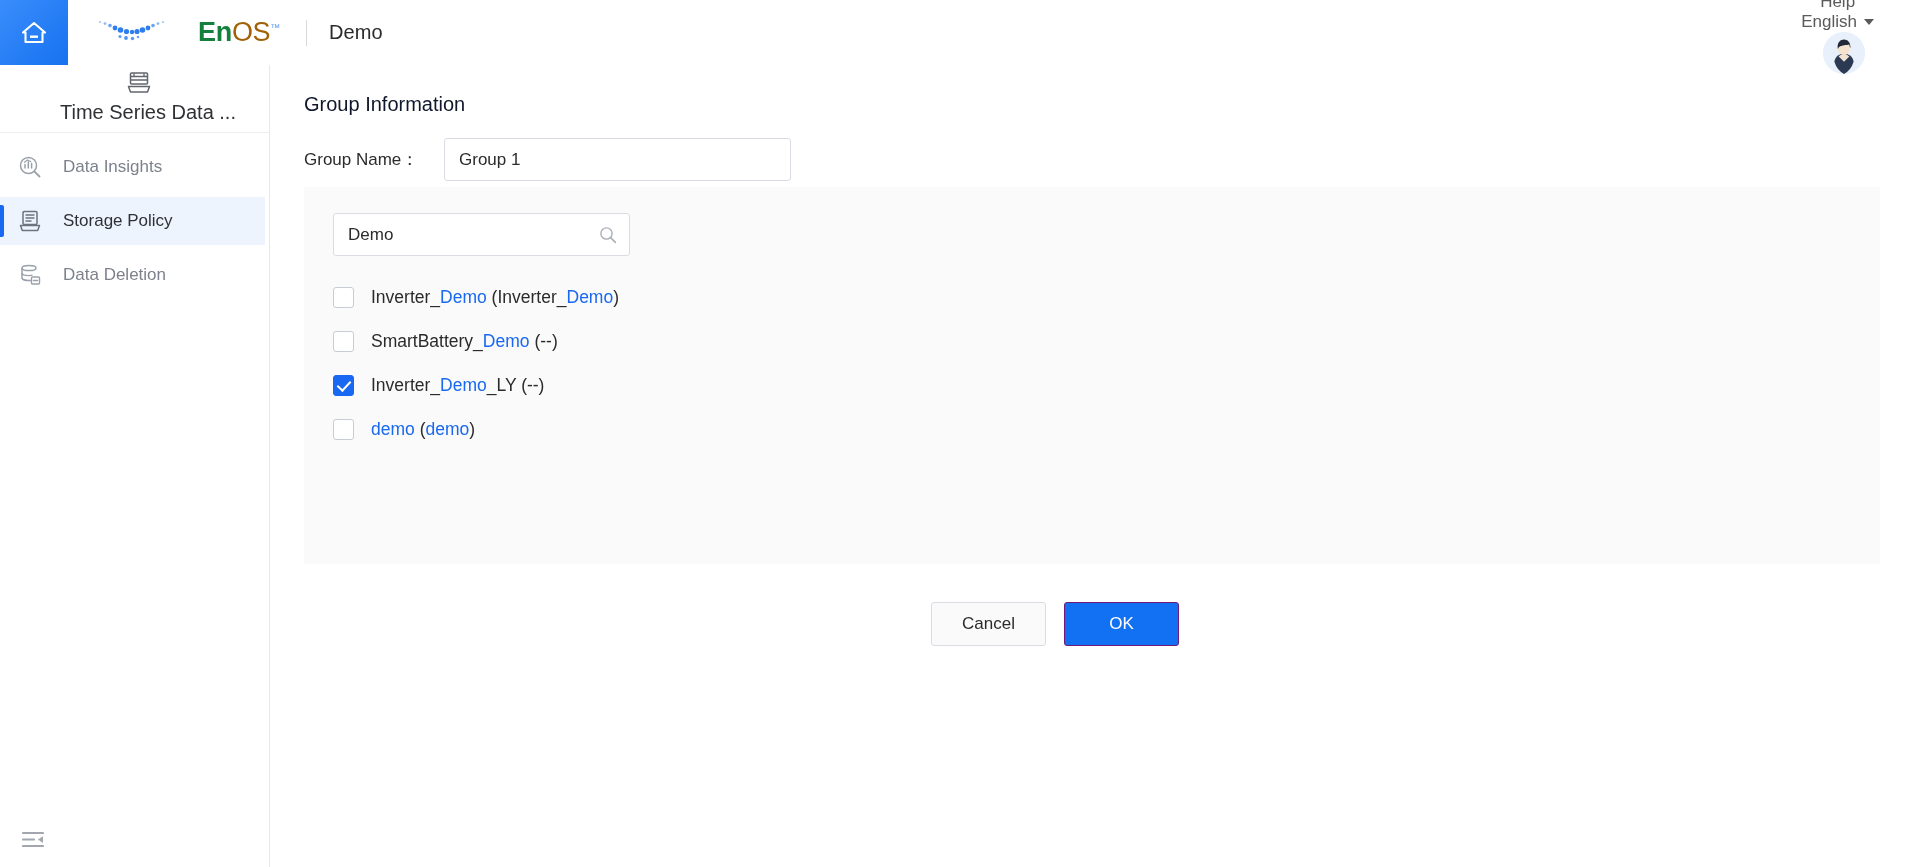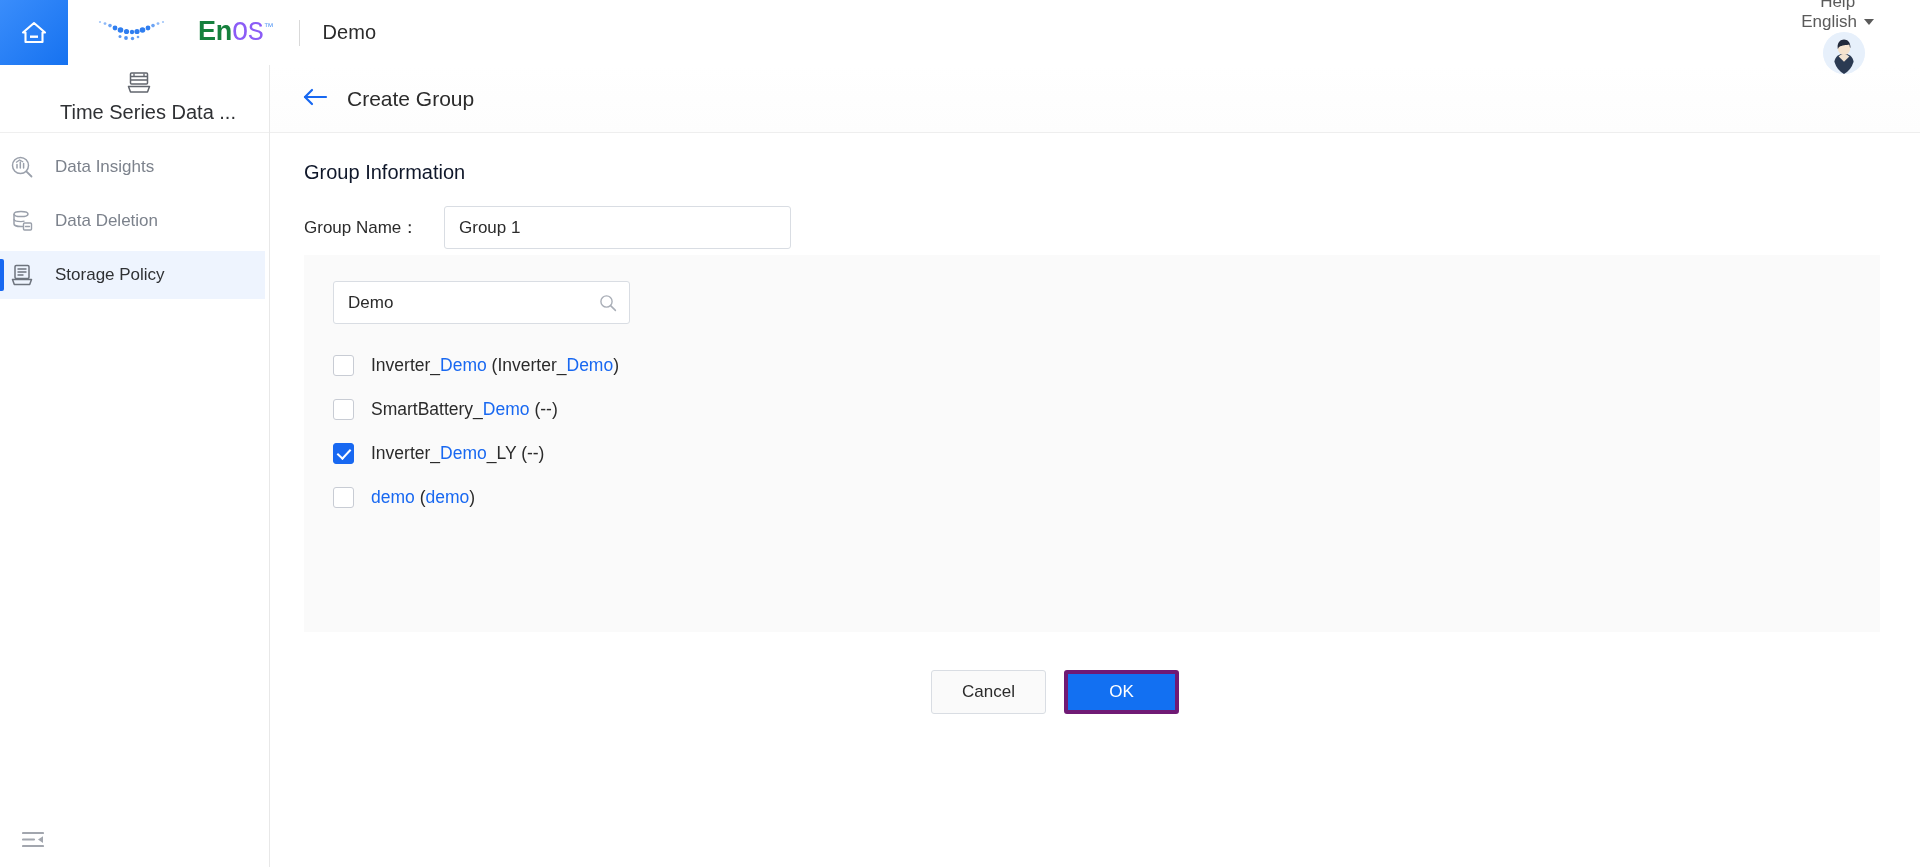--- a/index.html
+++ b/index.html
@@ -36,21 +36,21 @@
     cursor: pointer;
   }
   .brand-swoosh { display:block; margin-right: 6px; }
   .brand-text {
     font-size: 27px; font-weight: bold;
     letter-spacing: -0.3px;
     line-height: 1;
     position: relative;
   }
   .brand-en { color: #15803d; margin-left: 24px; }
-  .brand-os { color: #8b5cf6; font-weight: 400; font-family: Liberation Mono, monospace; }
+  .brand-os { color: #a16207; font-weight: 400; }
   .brand-tm {
     font-size: 10px; color: #5b9bf5; vertical-align: super;
     font-weight: 400;
   }
 
   .brand-divider {
     width: 1px; height: 26px;
     background: #d9d9d9;
     margin: 0 22px 0 26px;
   }
@@ -111,21 +111,21 @@
   .sidebar-title-text {
     font-size: 20px; color: #2f3134;
     margin-left: 9px;
     white-space: nowrap; overflow: hidden;
   }
   .nav-list { padding-top: 10px; }
   .nav-item {
     position: relative;
     height: 48px;
     display: flex; align-items: center;
-    padding-left: 10px;
+    padding-left: 18px;
     cursor: pointer;
     margin: 0 4px 6px 0;
   }
   .nav-item .si { width: 36px; flex: 0 0 36px; display:flex; align-items:center; }
   .nav-item-label {
     font-size: 17px; color: #7c828c;
     margin-left: 9px;
     white-space: nowrap;
   }
   .nav-item.active { background: #eef4fe; }
@@ -244,21 +244,21 @@
     border-radius: 3px;
     font-size: 17px;
     font-family: "Liberation Sans", sans-serif;
     cursor: pointer;
     padding: 0 24px;
   }
   .btn-cancel {
     background: #fafafa; border: 1px solid #d9dde3; color: #2b2b2b;
   }
   .btn-ok {
-    background: #1270f2; border: 4px solid #701a75; color: #ffffff;
+    background: #1270f2; border: 1px solid #701a75; color: #ffffff;
   }
 </style>
 </head>
 <body>
 
 <div class="topbar">
 
   <div class="home-tile">
     <span>
       <svg width="28" height="25" viewBox="0 0 28 25">
@@ -341,68 +341,57 @@
         <svg width="24" height="24" viewBox="0 0 24 24">
           <circle cx="10.5" cy="10.5" r="8" fill="none" stroke="#9aa0ab" stroke-width="1.5"></circle>
           <path d="M16.3 16.3l5.2 5.2" stroke="#9aa0ab" stroke-width="1.8" stroke-linecap="round"></path>
           <path d="M7 13V9.5M10.3 13V7M13.6 13v-4.6" stroke="#9aa0ab" stroke-width="1.5" stroke-linecap="round"></path>
           <path d="M6 7.6l3.6-2.6 3.6 2" stroke="#9aa0ab" stroke-width="1.2" fill="none"></path>
         </svg>
       </span>
       <span class="nav-item-label">Data Insights</span>
     </div>
 
+    <div class="nav-item active">
+      <span class="si">
+        <svg width="24" height="24" viewBox="0 0 24 24">
+          <rect x="5" y="2.5" width="14" height="13" rx="1.2" fill="none" stroke="#6d737d" stroke-width="1.5"></rect>
+          <path d="M8 6h8M8 9h8M8 12h5" stroke="#6d737d" stroke-width="1.4" stroke-linecap="round"></path>
+          <path d="M2.5 16.5h19l-1.8 5h-15.4z" fill="none" stroke="#6d737d" stroke-width="1.5" stroke-linejoin="round"></path>
+        </svg>
+      </span>
+      <span class="nav-item-label">Storage Policy</span>
+    </div>
+
     <div class="nav-item">
       <span class="si">
         <svg width="24" height="24" viewBox="0 0 24 24">
           <ellipse cx="11" cy="5" rx="7" ry="2.6" fill="none" stroke="#9aa0ab" stroke-width="1.5"></ellipse>
           <path d="M4 5v10c0 1.4 3.1 2.6 7 2.6 1 0 2-.1 2.8-.2" fill="none" stroke="#9aa0ab" stroke-width="1.5"></path>
           <path d="M4 10c0 1.4 3.1 2.6 7 2.6 1.3 0 2.5-.14 3.5-.38" fill="none" stroke="#9aa0ab" stroke-width="1.3"></path>
           <rect x="13.5" y="14" width="8" height="7" rx="1" fill="none" stroke="#9aa0ab" stroke-width="1.4"></rect>
           <path d="M15.5 17.5h4" stroke="#9aa0ab" stroke-width="1.4" stroke-linecap="round"></path>
         </svg>
       </span>
       <span class="nav-item-label">Data Deletion</span>
     </div>
-
-    <div class="nav-item active">
-      <span class="si">
-        <svg width="24" height="24" viewBox="0 0 24 24">
-          <rect x="5" y="2.5" width="14" height="13" rx="1.2" fill="none" stroke="#6d737d" stroke-width="1.5"></rect>
-          <path d="M8 6h8M8 9h8M8 12h5" stroke="#6d737d" stroke-width="1.4" stroke-linecap="round"></path>
-          <path d="M2.5 16.5h19l-1.8 5h-15.4z" fill="none" stroke="#6d737d" stroke-width="1.5" stroke-linejoin="round"></path>
-        </svg>
-      </span>
-      <span class="nav-item-label">Storage Policy</span>
-    </div>
   </div>
 
   <div class="sidebar-collapse">
     <span>
       <svg width="22" height="18" viewBox="0 0 22 18">
         <path d="M1 2h20M1 8.5h11M1 15h20" stroke="#a2a6ae" stroke-width="2.2" stroke-linecap="round"></path>
         <path d="M21 5.2l-5 3.4 5 3.4z" fill="#a2a6ae"></path>
       </svg>
     </span>
   </div>
 </div>
 
 <div class="main">
 
-  <div class="page-header">
-    <span class="back-arrow">
-      <span>
-        <svg width="26" height="20" viewBox="0 0 26 20">
-          <path d="M24 10H3" stroke="#1868f1" stroke-width="2.2" stroke-linecap="round"></path>
-          <path d="M10 3L3 10l7 7" fill="none" stroke="#1868f1" stroke-width="2.2" stroke-linecap="round" stroke-linejoin="round"></path>
-        </svg>
-      </span>
-    </span>
-    <span class="page-title">Create Group</span>
-  </div>
 
   <div class="content">
 
     <h2 class="section-heading">Group Information</h2>
 
     <div class="form-row">
       <label class="form-label">Group Name：</label>
       <input class="text-input" type="text" value="Group 1" style="">
     </div>
 

